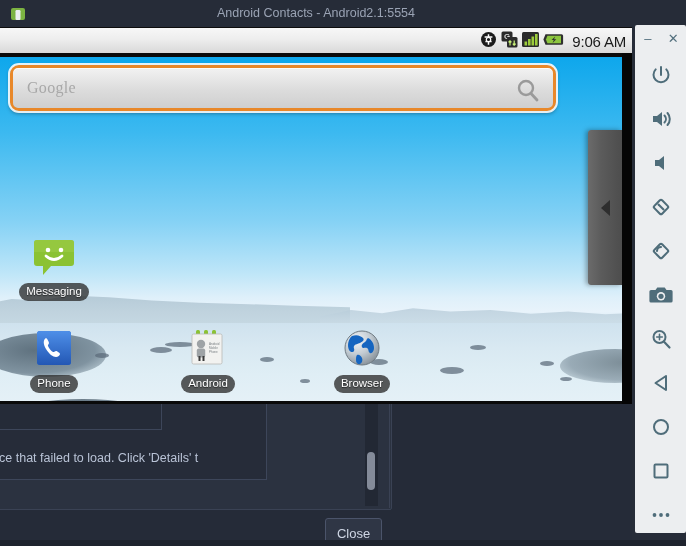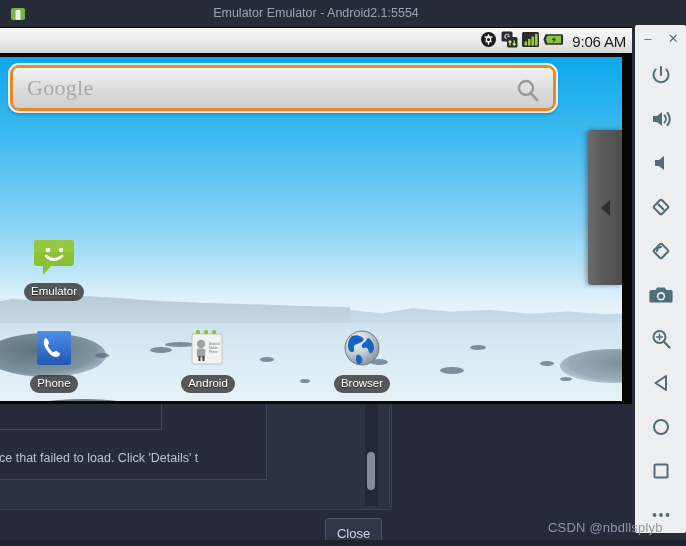--- a/index.html
+++ b/index.html
@@ -229,21 +229,21 @@
     content: "";
     position: absolute;
     left: -5px; top: -5px; right: -5px; bottom: -5px;
     border: 2px solid rgba(255,255,255,0.88);
     border-radius: 11px;
     pointer-events: none;
   }
   .search-placeholder {
     margin-left: 14px;
     color: #a8a8a8;
-    font-size: 22px;
+    font-size: 16px;
     font-family: "Liberation Serif", serif;
     letter-spacing: 0.3px;
   }
   .search-icon-box {
     position: absolute; right: 8px; top: 6px;
     width: 34px; height: 34px;
     display: flex; align-items: center; justify-content: center;
   }
 
   
@@ -354,21 +354,21 @@
 
   <div class="emu-window">
 
     <div class="emu-titlebar">
       <span class="emu-title-icon">
         <svg width="16" height="16" viewBox="0 0 16 16">
           <rect x="1" y="2" width="14" height="12" rx="2" fill="#7cb342"></rect>
           <rect x="5.5" y="4" width="5" height="10" rx="1.2" fill="#eceff1"></rect>
         </svg>
       </span>
-      <div class="emu-title-text">Emulator Emulator - Android2.1:5554</div>
+      <div class="emu-title-text">Android Contacts - Android2.1:5554</div>
     </div>
 
     <div class="android-statusbar">
       <div class="status-icons">
 
         <span class="si">
           <svg width="17" height="17" viewBox="0 0 17 17">
             <circle cx="8.5" cy="8.5" r="7.5" fill="#1b1b1b"></circle>
             <path d="M8.5 3.2 v10.6 M4.6 6 h7.8 M5.4 10.6 h6.2" stroke="#fff" stroke-width="1.5" fill="none"></path>
             <circle cx="8.5" cy="8.5" r="2.2" fill="#1b1b1b" stroke="#fff" stroke-width="1.2"></circle>
@@ -441,21 +441,21 @@
         <div class="app-icon" style="left:11px; top:178px;">
           <div class="app-glyph">
             <svg width="46" height="46" viewBox="0 0 46 46">
               <path d="M6 5 h34 a3 3 0 0 1 3 3 v20 a3 3 0 0 1 -3 3 h-20 l-8 9 v-9 h-6 a3 3 0 0 1 -3 -3 v-20 a3 3 0 0 1 3 -3 z" fill="#8bc233"></path>
               <path d="M6 5 h34 a3 3 0 0 1 3 3 v9 h-40 v-9 a3 3 0 0 1 3 -3 z" fill="#9acb44" opacity="0.7"></path>
               <circle cx="17" cy="15" r="2.3" fill="#ffffff"></circle>
               <circle cx="30" cy="15" r="2.3" fill="#ffffff"></circle>
               <path d="M15 21 q8 7 16 0" stroke="#ffffff" stroke-width="2.8" fill="none" stroke-linecap="round"></path>
             </svg>
           </div>
-          <span class="app-label">Emulator</span>
+          <span class="app-label">Messaging</span>
         </div>
 
         <div class="app-icon" style="left:11px; top:270px;">
           <div class="app-glyph">
             <svg width="46" height="46" viewBox="0 0 46 46">
               <rect x="6" y="4" width="34" height="34" rx="3" fill="#2f6fd0"></rect>
               <rect x="6" y="4" width="34" height="34" rx="3" fill="url(#pg)"></rect>
               <defs>
                 <linearGradient id="pg" x1="0" y1="0" x2="0" y2="1">
                   <stop offset="0%" stop-color="#4e8fe8"></stop>
@@ -623,16 +623,15 @@
             <circle cx="4.5" cy="5" r="1.9" fill="#4f6d7a"></circle>
             <circle cx="11" cy="5" r="1.9" fill="#4f6d7a"></circle>
             <circle cx="17.5" cy="5" r="1.9" fill="#4f6d7a"></circle>
           </svg>
         </span>
       </div>
 
     </div>
   </div>
 
-  <div class="watermark">CSDN @nbdllsplyb</div>
   <div class="bottom-strip"></div>
 
 </div>
 
 </body></html>

